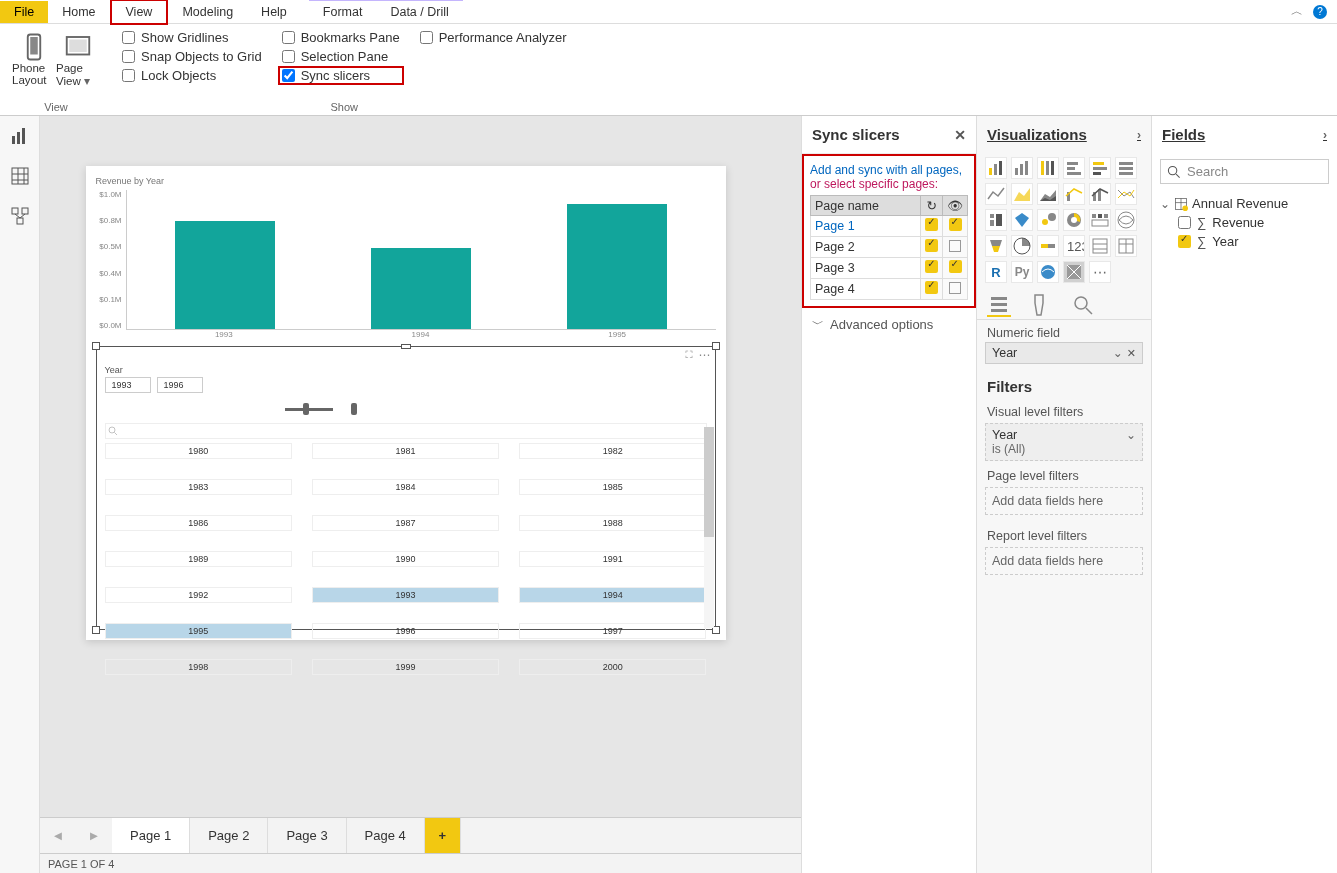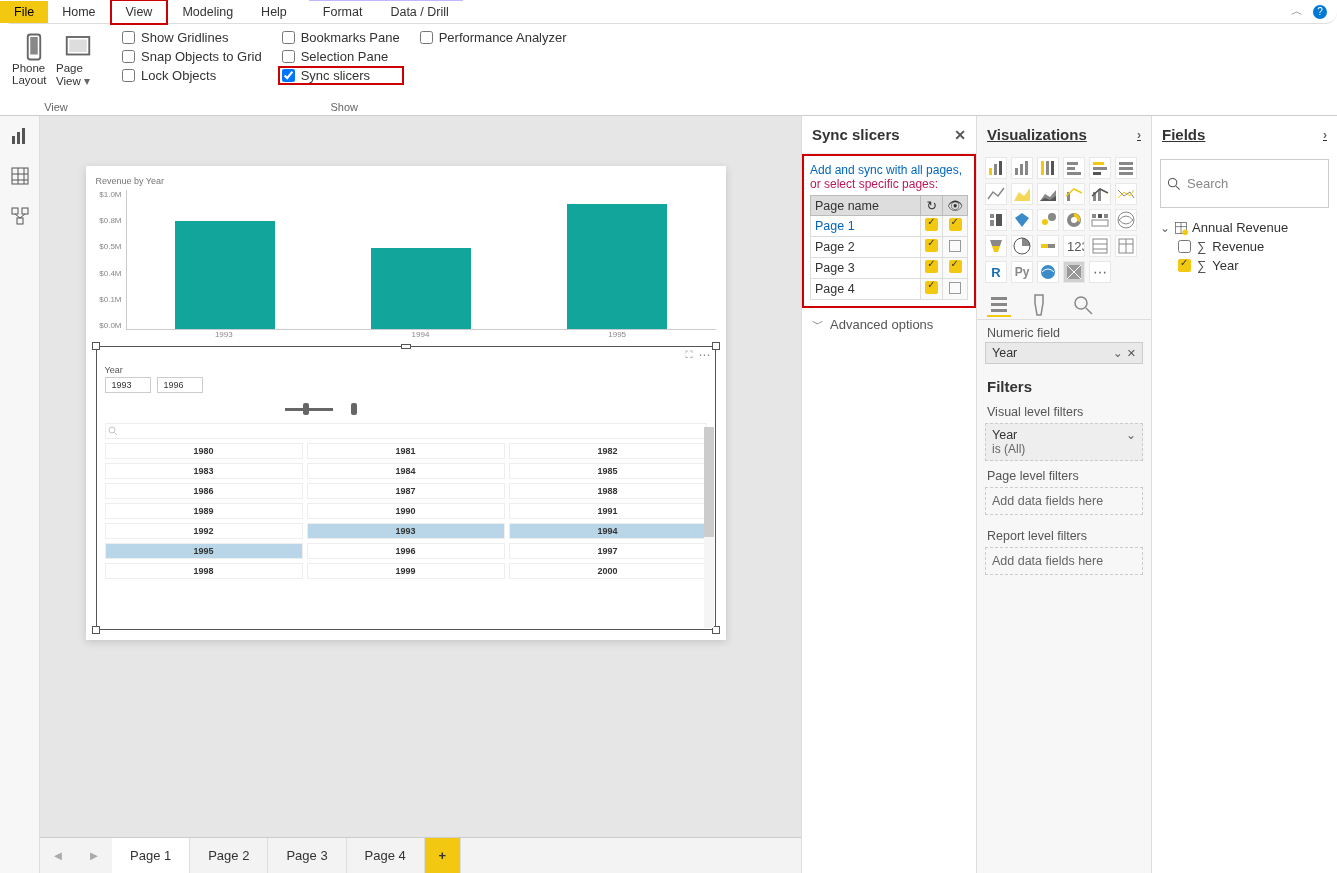--- a/index.html
+++ b/index.html
@@ -1,20 +1,20 @@
 <!DOCTYPE html>
 <html><head>
 <meta charset="utf-8">
 <style>
   * { box-sizing: border-box; margin: 0; padding: 0; }
   body { font-family: "Segoe UI", Arial, sans-serif; font-size: 13px; color: #333; background: #fff; overflow: hidden; }
   .app { display: flex; flex-direction: column; width: 1337px; height: 873px; }
 
   
-  .ribbon-tabs { display: flex; align-items: center; height: 24px; border-bottom: 1px solid #ddd; background: #fff; border-radius: 12px; }
+  .ribbon-tabs { display: flex; align-items: center; height: 24px; border-bottom: 1px solid #ddd; background: #fff; }
   .ribbon-tab { padding: 4px 14px; font-size: 12.5px; cursor: pointer; }
   .ribbon-tab.file { background: #f2c811; color: #000; font-weight: 400; }
   .ribbon-tab.highlighted { border: 2px solid #c00; }
   .context-group { display: flex; border-top: 1px solid #c4b5fd; margin-left: 8px; }
   .ribbon-right { margin-left: auto; display: flex; align-items: center; gap: 10px; padding-right: 10px; }
 
   
   .ribbon-body { display: flex; height: 92px; border-bottom: 1px solid #ccc; padding: 4px 6px 0 6px; gap: 6px; }
   .ribbon-group { display: flex; flex-direction: column; align-items: center; padding: 0 6px; }
   .ribbon-group-label { font-size: 11px; color: #666; margin-top: auto; padding-bottom: 2px; }
@@ -54,21 +54,21 @@
   .mid-h.top { top: -3px; left: 50%; transform: translateX(-50%); }
   .slicer-header { display: flex; justify-content: flex-end; align-items: center; gap: 6px; padding: 2px 4px; height: 16px; }
   .slicer-body { padding: 2px 8px 0 8px; }
   .slicer-title { font-size: 9px; color: #555; }
   .range-boxes { display: flex; gap: 6px; margin-top: 2px; }
   .range-box { border: 1px solid #ccc; font-size: 9px; padding: 2px 6px; width: 46px; }
   .slider-track { position: relative; height: 20px; margin-top: 6px; }
   .slider-line { position: absolute; top: 9px; left: 30%; right: 62%; height: 3px; background: #666; }
   .slider-thumb { position: absolute; top: 4px; width: 6px; height: 12px; background: #666; border-radius: 2px; }
   .search-row { display: flex; align-items: center; border: 1px solid #eee; margin: 4px 0; padding: 2px; }
-  .year-grid { display: grid; grid-template-columns: repeat(3, 1fr); gap: 4px; font-size: 9px; font-weight: bold; }
+  .year-grid { display: grid; grid-template-columns: repeat(3, 1fr); gap: 20px; font-size: 9px; }
   .year-cell { border: 1px solid #eee; text-align: center; padding: 2px 0; cursor: pointer;}
   .year-cell.sel { background: #b8d6e8; }
   .vscroll { position: absolute; right: 1px; top: 80px; bottom: 1px; width: 10px; background: #f5f5f5; }
   .vscroll-thumb { position: absolute; top: 0; left: 0; right: 0; height: 110px; background: #ccc; }
 
   
   .sync-pane { width: 175px; background: #fff; border-left: 1px solid #ddd; display: flex; flex-direction: column; }
   .pane-header { display: flex; align-items: center; justify-content: space-between; padding: 10px 10px; font-size: 15px; font-weight: 600; border-bottom: 1px solid #eee;}
   .sync-content { padding: 6px 6px; border: 2.5px solid #c00; }
   .sync-link { color: #0066bf; font-size: 12px; cursor: pointer; }
@@ -93,21 +93,21 @@
   .tab-icon.active { border-bottom: 2px solid #f2c811; }
   .section-label { font-size: 12.5px; color: #555; padding: 6px 10px 2px 10px; }
   .field-well { margin: 0 8px 6px 8px; border: 1px solid #ccc; background: #e9e9e9; display: flex; align-items: center; padding: 3px 6px; font-size: 12.5px;}
   .field-well .caret { margin-left: auto; }
   .filters-h { font-size: 15px; font-weight: 600; padding: 8px 10px 4px 10px; }
   .filter-item { margin: 2px 8px; border: 1px dashed #ccc; background: #eee; padding: 4px 6px; font-size: 12.5px;}
   .dash-box { margin: 2px 8px 8px 8px; border: 1px dashed #ccc; padding: 6px; font-size: 12.5px; color: #666; }
 
   
   .fields-pane { width: 186px; background: #fff; border-left: 1px solid #ddd; display: flex; flex-direction: column; }
-  .search-box { margin: 6px 8px; border: 1px solid #ccc; display: flex; align-items: center; padding: 16px 6px; gap: 6px; font-size: 13px; color: #555; }
+  .search-box { margin: 6px 8px; border: 1px solid #ccc; display: flex; align-items: center; padding: 4px 6px; gap: 6px; font-size: 13px; color: #555; }
   .tree { padding: 4px 8px; font-size: 13px; }
   .tree-table { display: flex; align-items: center; gap: 4px; cursor: pointer; padding: 2px 0;}
   .tree-field { display: flex; align-items: center; gap: 6px; padding: 2px 0 2px 18px; cursor: pointer;}
   .tree-cb { width: 13px; height: 13px; }
 
   
   .page-tabs { height: 36px; background: #f3f3f3; border-top: 1px solid #ccc; display: flex; align-items: stretch; }
   .pt-nav { width: 36px; display: flex; align-items: center; justify-content: center; color: #aaa; cursor: pointer;}
   .pt { padding: 0 18px; display: flex; align-items: center; border-right: 1px solid #ddd; font-size: 13px; cursor: pointer;}
   .pt.active { background: #fff; }
@@ -315,20 +315,21 @@
         <div class="pt-nav">◄</div>
         <div class="pt-nav">►</div>
         <div id="ptabs" style="display:flex">
             <div class="pt active">Page 1</div>
             <div class="pt">Page 2</div>
             <div class="pt">Page 3</div>
             <div class="pt">Page 4</div>
           </div>
         <div class="pt add">+</div>
       </div>
+      <div class="status-bar">PAGE 1 OF 4</div>
     </div>
 
     <div class="sync-pane">
       <div class="pane-header">
         <span>Sync slicers</span>
         <span class="x-icon">✕</span>
       </div>
       <div class="sync-content">
         <span class="sync-link">Add and sync with all pages,</span>
         <div class="sync-sub">or select specific pages:</div>

